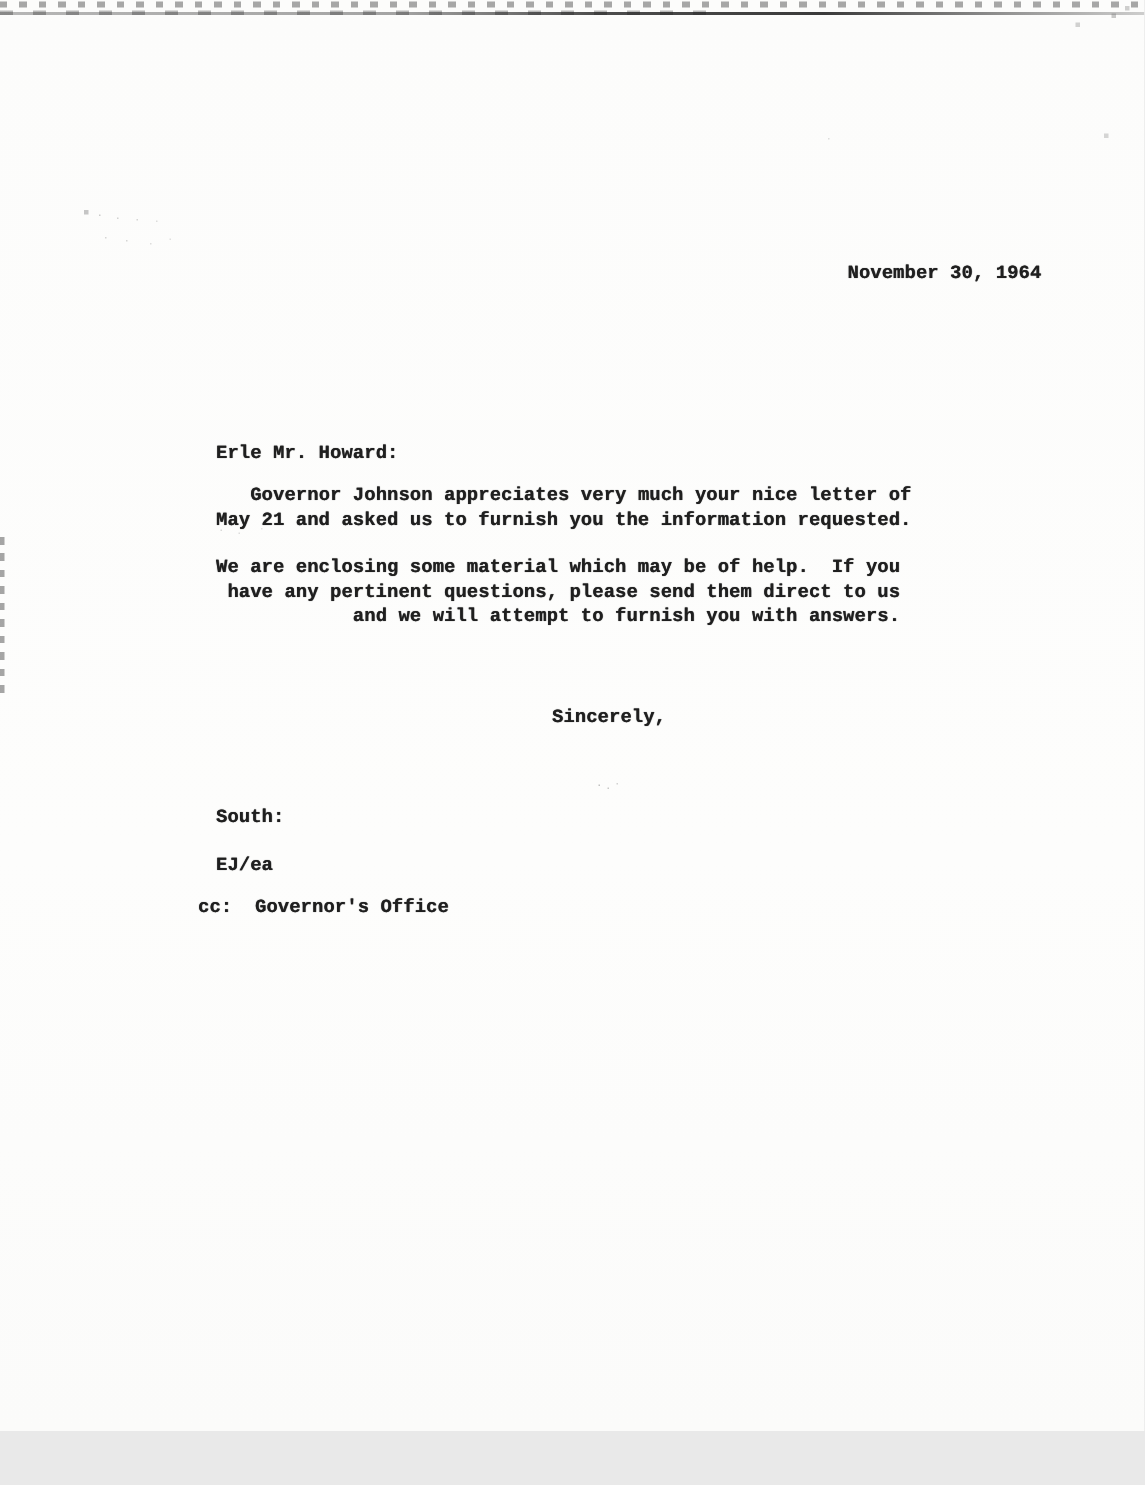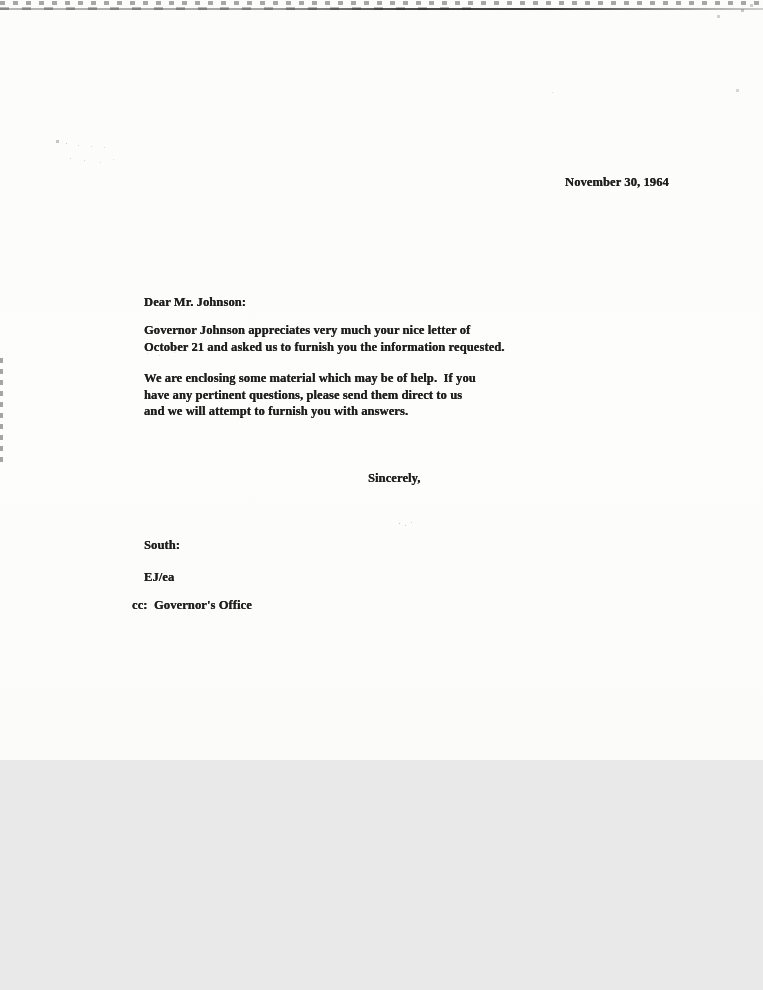--- a/index.html
+++ b/index.html
@@ -3,29 +3,30 @@
 <meta charset="utf-8">
 <style>
   html, body {
     margin: 0;
     padding: 0;
     background: #e9e9e9;
   }
   .scan-page {
     position: relative;
     width: 763px;
-    height: 760px;
+    height: 954px;
     margin: 0 auto;
     background: linear-gradient(180deg, #fcfcfb 0%, #fdfdfc 60%, #fbfbfa 100%);
     overflow: hidden;
-    font-family: Liberation Serif, serif;
+    font-family: Liberation Mono, monospace;
     font-size: 12.5px;
     line-height: 16.5px;
     font-weight: 700;
     color: #1f1f1f;
+    text-align: right;
   }
   .typed {
     position: absolute;
     white-space: pre-wrap;
     text-shadow: 0 0 0.6px rgba(10,10,10,0.75), 0.3px 0.3px 0.4px rgba(30,30,30,0.45);
     letter-spacing: 0.1px;
   }
   
   .top-dashes {
     position: absolute;
@@ -110,24 +111,24 @@
 
   <div class="top-dashes"></div>
   <div class="top-line"></div>
   <div class="top-line-dots"></div>
   <div class="left-edge-marks"></div>
   <div class="speckles"></div>
 
   <div class="typed date-line">November 30, 1964</div>
 
 
-  <div class="typed salutation-line">Dear Mr. Johnson:</div>
+  <div class="typed salutation-line">Erle Mr. Howard:</div>
 
   <div class="typed paragraph-1">Governor Johnson appreciates very much your nice letter of
-October 21 and asked us to furnish you the information requested.</div>
+May 21 and asked us to furnish you the information requested.</div>
 
   <div class="typed paragraph-2">We are enclosing some material which may be of help.  If you
 have any pertinent questions, please send them direct to us
 and we will attempt to furnish you with answers.</div>
 
   <div class="typed closing-line">Sincerely,</div>
 
 
   <div class="typed encl-line">South:</div>
 

